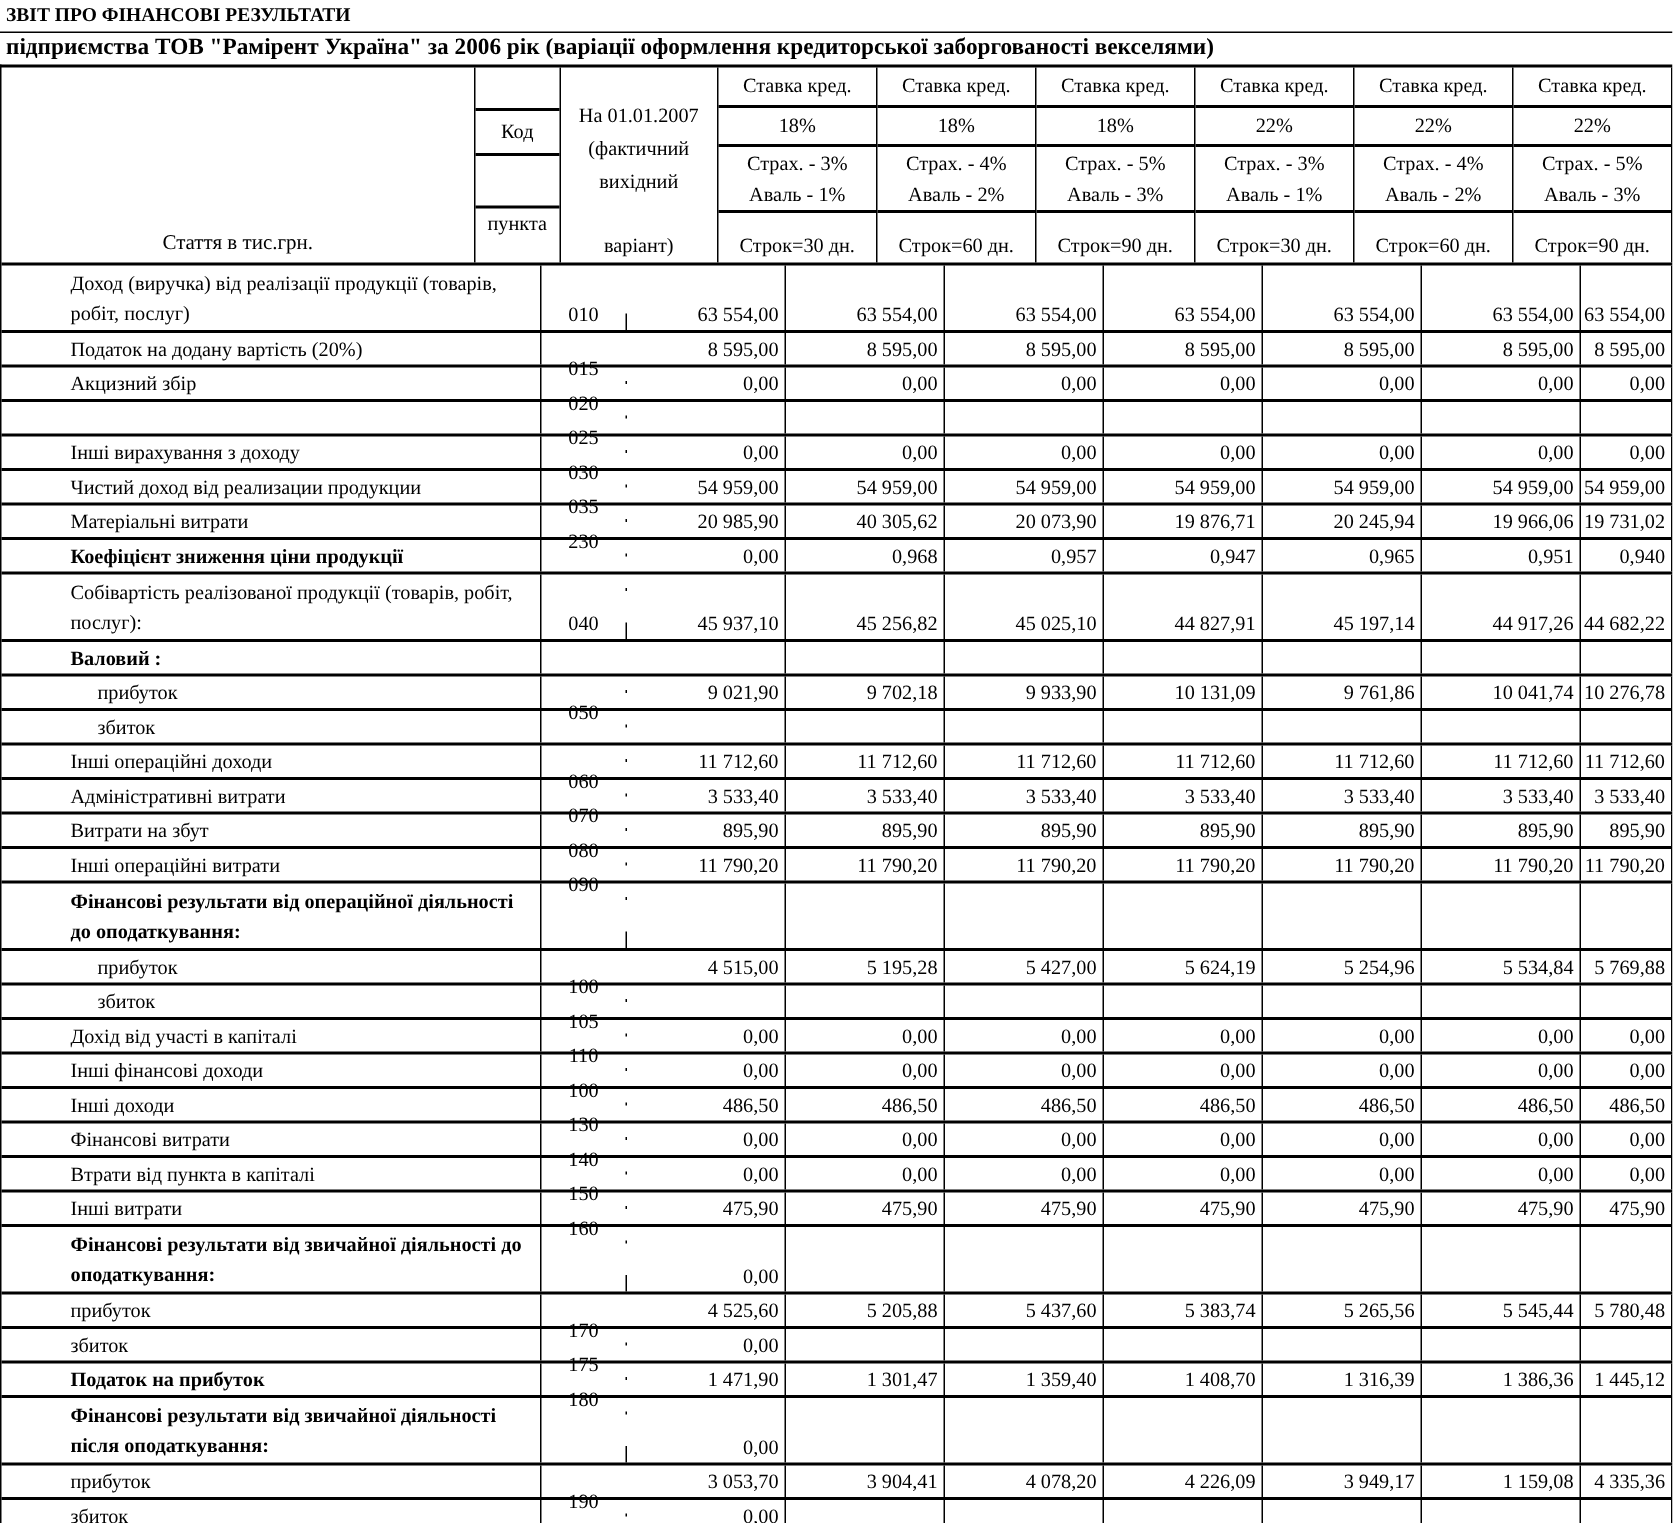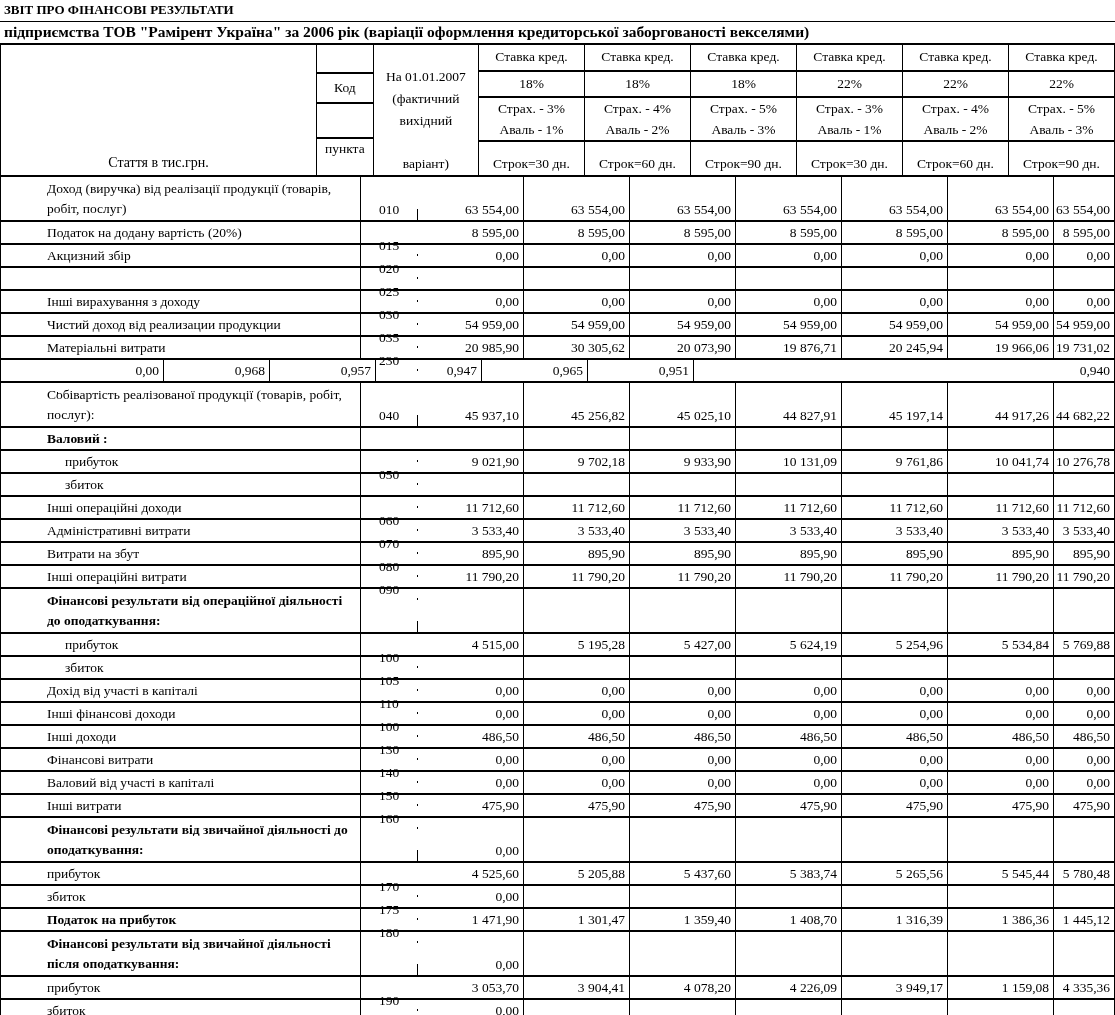--- a/index.html
+++ b/index.html
@@ -197,28 +197,29 @@
           <div class="cell c-val">54 959,00</div>
           <div class="cell c-val">54 959,00</div>
           <div class="cell c-val">54 959,00</div>
           <div class="cell c-val">54 959,00</div>
           <div class="cell c-val last">54 959,00</div>
         </div>
         <div class="row">
           <div class="cell c-label">Матеріальні витрати</div>
           <div class="cell c-code">230</div>
           <div class="cell c-val">20 985,90</div>
-          <div class="cell c-val">30 305,62</div>
+          <div class="cell c-val">40 305,62</div>
           <div class="cell c-val">20 073,90</div>
           <div class="cell c-val">19 876,71</div>
           <div class="cell c-val">20 245,94</div>
           <div class="cell c-val">19 966,06</div>
           <div class="cell c-val last">19 731,02</div>
         </div>
         <div class="row">
+          <div class="cell c-label bold">Коефіцієнт зниження ціни продукції</div>
           <div class="cell c-code"></div>
           <div class="cell c-val">0,00</div>
           <div class="cell c-val">0,968</div>
           <div class="cell c-val">0,957</div>
           <div class="cell c-val">0,947</div>
           <div class="cell c-val">0,965</div>
           <div class="cell c-val">0,951</div>
           <div class="cell c-val last">0,940</div>
         </div>
         <div class="row tall">
@@ -380,21 +381,21 @@
           <div class="cell c-code">140</div>
           <div class="cell c-val">0,00</div>
           <div class="cell c-val">0,00</div>
           <div class="cell c-val">0,00</div>
           <div class="cell c-val">0,00</div>
           <div class="cell c-val">0,00</div>
           <div class="cell c-val">0,00</div>
           <div class="cell c-val last">0,00</div>
         </div>
         <div class="row">
-          <div class="cell c-label">Валовий від участі в капіталі</div>
+          <div class="cell c-label">Втрати від пункта в капіталі</div>
           <div class="cell c-code">150</div>
           <div class="cell c-val">0,00</div>
           <div class="cell c-val">0,00</div>
           <div class="cell c-val">0,00</div>
           <div class="cell c-val">0,00</div>
           <div class="cell c-val">0,00</div>
           <div class="cell c-val">0,00</div>
           <div class="cell c-val last">0,00</div>
         </div>
         <div class="row">

